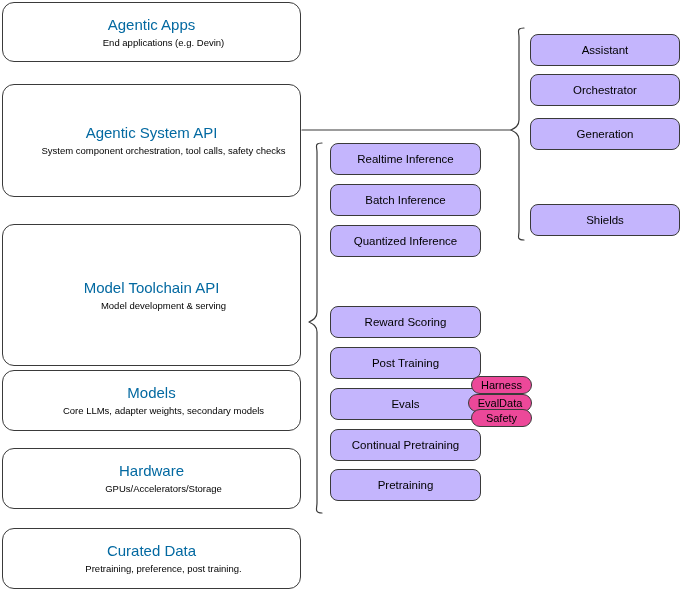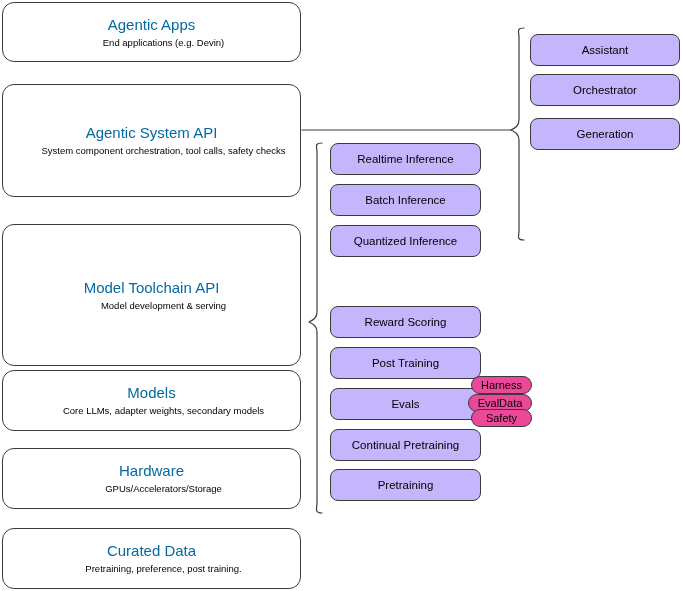--- a/index.html
+++ b/index.html
@@ -169,20 +169,23 @@
 
   <div class="node capsule" style="left:530px; top:74px; width:150px; height:32px;">
     <span>Orchestrator</span>
   </div>
 
   <div class="node capsule" style="left:530px; top:118px; width:150px; height:32px;">
     <span>Generation</span>
   </div>
 
 
+  <div class="node capsule" style="left:530px; top:204px; width:150px; height:32px;">
+    <span>Shields</span>
+  </div>
 
   <svg class="overlay" viewBox="0 0 682 591">
 
     <line x1="302" y1="130" x2="511" y2="130"></line>
 
     <path d="M 322 143
              C 314 143, 317 147, 317 152
              L 317 312
              C 317 318, 313 320, 309 322
              C 313 324, 317 326, 317 332

